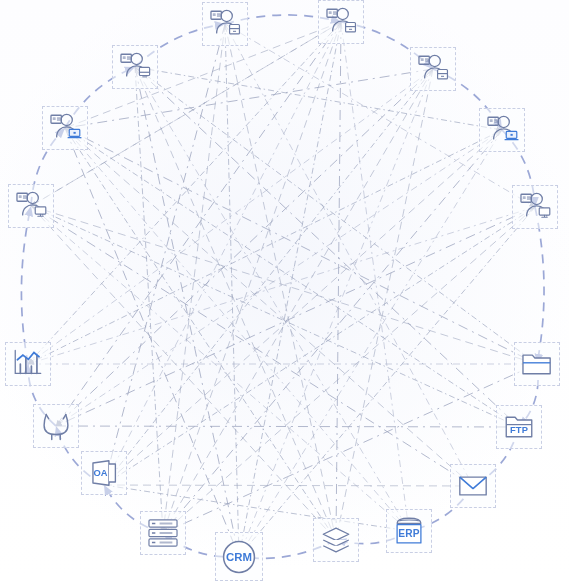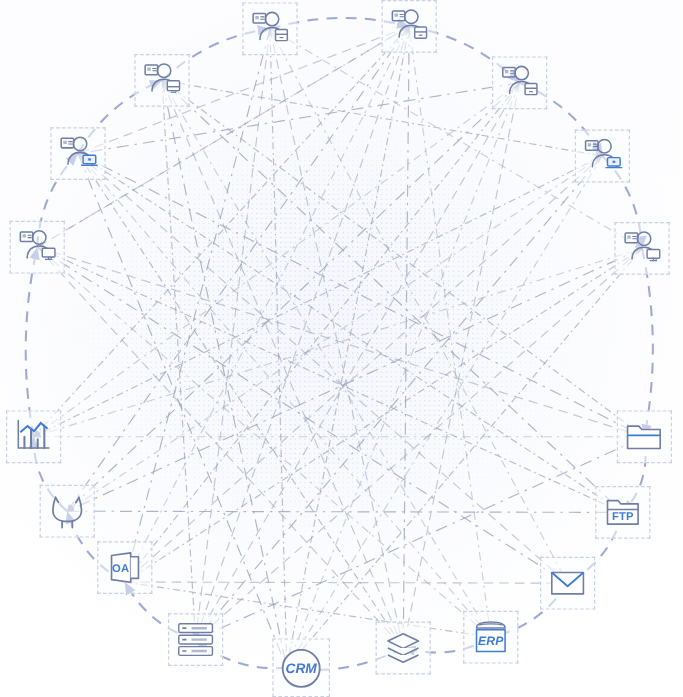--- a/index.html
+++ b/index.html
@@ -321,31 +321,31 @@
         <svg viewBox="0 0 40 40" style="width:34px;height:34px">
           <g fill="none" stroke="#6f7ea6" stroke-width="1.4">
       <rect x="3.5" y="4.5" width="33" height="8.6" rx="1.4" fill="#fff"></rect>
       <rect x="3.5" y="15.7" width="33" height="8.6" rx="1.4" fill="#fff"></rect>
       <rect x="3.5" y="26.9" width="33" height="8.6" rx="1.4" fill="#fff"></rect>
       <path d="M7 8.8h4M7 20h4M7 31.2h4" stroke-width="1.6"></path>
       <path d="M16 8.8h15M16 20h15M16 31.2h15" stroke-width="2.4" stroke-opacity=".55"></path>
           </g>
         </svg>
       </div>
-      <div class="node" style="left: 386px; top: 509px; width: 46px; height: 44px; font-style: italic;">
+      <div class="node" style="left: 386px; top: 509px; width: 46px; height: 44px;">
         <svg viewBox="0 0 40 40" style="width:34px;height:34px">
           <g fill="none" stroke="#6f7ea6" stroke-width="1.5" stroke-linejoin="round">
       <path d="M6 11 C6 7.6 10 5 20 5 C30 5 34 7.6 34 11 Z" fill="#fff"></path>
       <path d="M8.6 8.2 C12 6.6 28 6.6 31.4 8.2" stroke-width="1.2"></path>
       <rect x="6" y="12.6" width="28" height="21.4" fill="#fff" stroke="#3f7bd8"></rect>
           </g>
       <text class="nlabel" x="20" y="27.4" text-anchor="middle" style="font-size:12px">ERP</text>
         </svg>
       </div>
-      <div class="node" style="left: 227px; top: 532px; width: 48px; height: 49px; font-style: italic;">
+      <div class="node" style="left: 215px; top: 532px; width: 48px; height: 49px;">
         <svg viewBox="0 0 42 44" style="width:40px;height:42px">
           <circle cx="21" cy="22" r="16.2" fill="#fff" stroke="#6f7ea6" stroke-width="1.6"></circle>
       <text class="crmlabel" x="21" y="26.4" text-anchor="middle">CRM</text>
         </svg>
       </div>
       <div class="node" style="left: 313px; top: 518px; width: 46px; height: 44px;">
         <svg viewBox="0 0 40 40" style="width:34px;height:34px">
           <g fill="none" stroke="#6f7ea6" stroke-width="1.5" stroke-linejoin="round">
       <path d="M20 6 L35 13.2 L20 20.4 L5 13.2 Z" fill="#fff"></path>
       <path d="M5 20 L20 27.2 L35 20" fill="#fff"></path>

